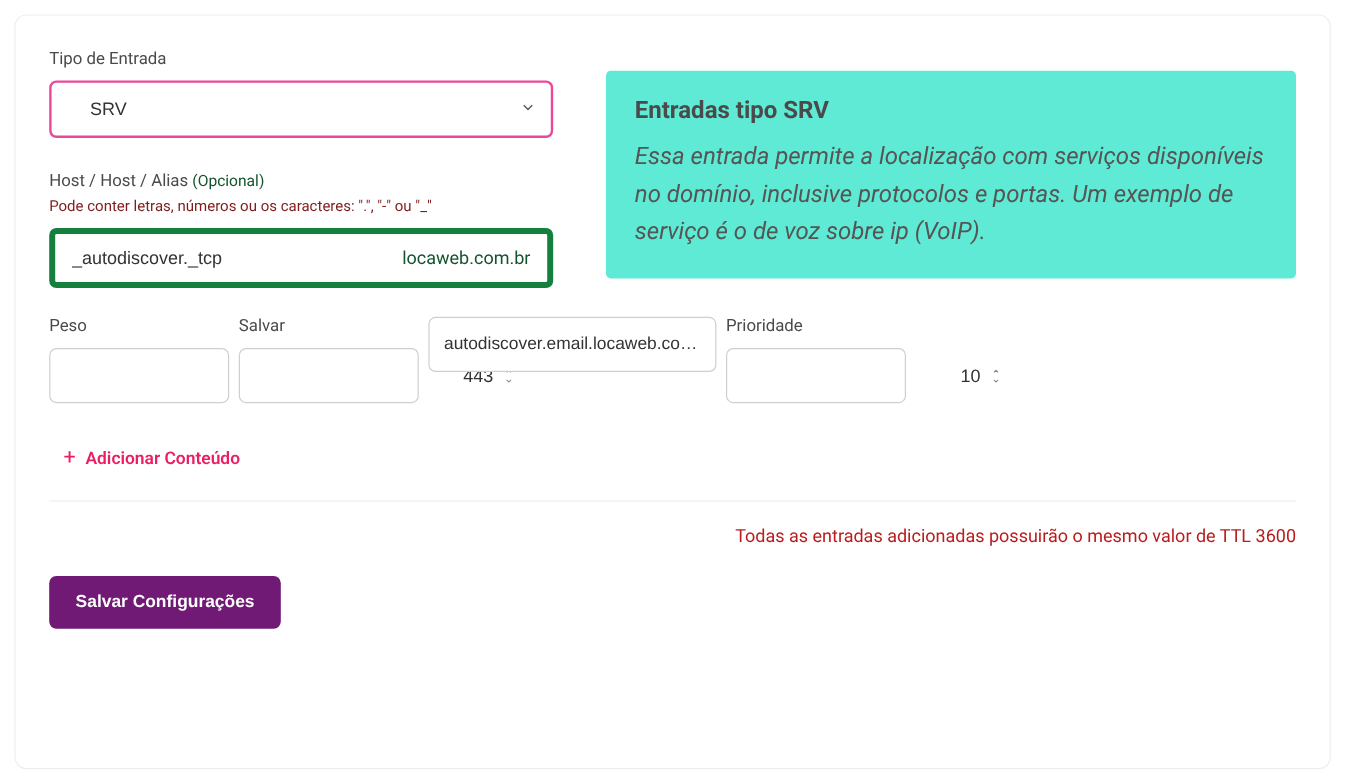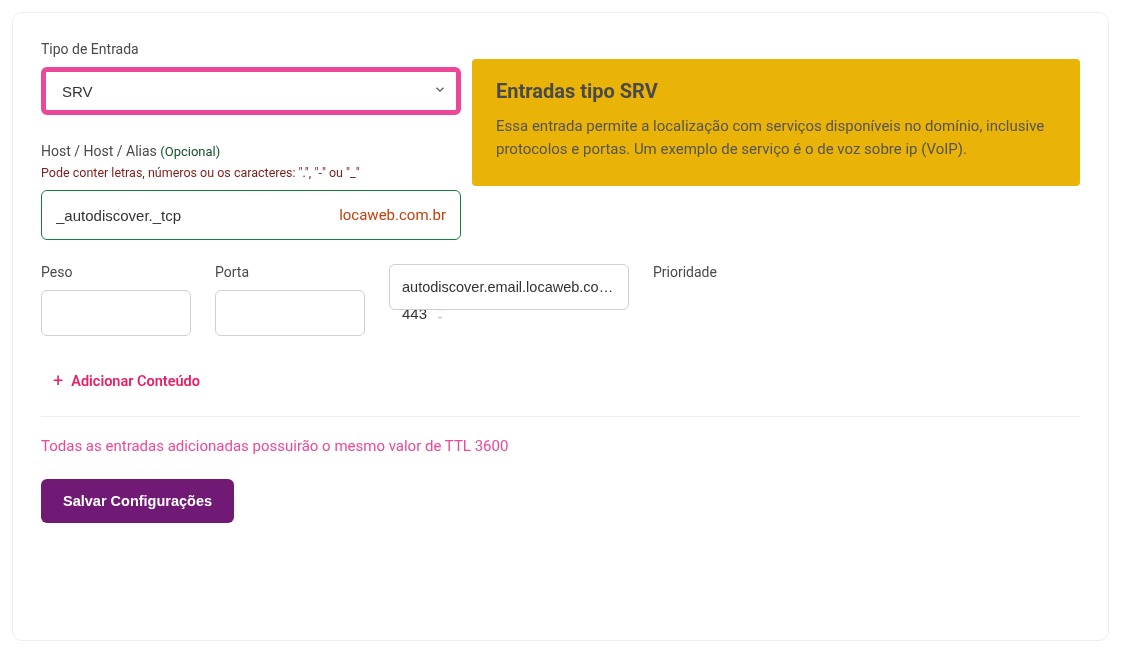--- a/index.html
+++ b/index.html
@@ -12,30 +12,30 @@
       background: #ffffff;
       border: 1px solid #eeeeee;
       border-radius: 10px;
       padding: 28px 28px 24px 28px;
       width: 1097px;
       min-height: 629px;
       position: relative;
     }
     .top-row {
       display: flex;
-      gap: 11px;
+      gap: 44px;
       align-items: flex-start;
       margin-bottom: 24px;
     }
     .left-col {
       flex: 0 0 420px;
     }
     .right-panel {
       flex: 1;
-      background: #eab308;
+      background: #5eead4;
       border-radius: 4px;
       padding: 20px 24px 24px 24px;
       margin-top: 18px;
     }
     .field-label {
       font-size: 14px;
       color: #4a4a4a;
       margin-bottom: 10px;
       display: block;
     }
@@ -51,76 +51,77 @@
       margin-bottom: 10px;
     }
     .select-wrap {
       position: relative;
       width: 420px;
       margin-bottom: 28px;
     }
     .select-wrap select {
       width: 100%;
       height: 48px;
-      border: 5px solid #ec4899;
-      border-radius: 6px;
-      padding: 0 40px 0 16px;
+      border: 2px solid #ec4899;
+      border-radius: 6px;
+      padding: 0 40px 0 32px;
       font-size: 15px;
       color: #333333;
       background: #ffffff;
       appearance: none;
       -webkit-appearance: none;
       cursor: pointer;
     }
     .select-chevron {
       position: absolute;
       right: 14px;
       top: 50%;
       transform: translateY(-50%);
       pointer-events: none;
       color: #555555;
     }
     .host-wrap {
       position: relative;
       width: 420px;
       display: flex;
       align-items: center;
-      border: 1px solid #15803d;
+      border: 5px solid #15803d;
       border-radius: 6px;
       height: 50px;
       padding: 0 14px;
     }
     .host-wrap input {
       flex: 1;
       border: none;
       outline: none;
       font-size: 15px;
       color: #333333;
       background: transparent;
     }
     .host-suffix {
-      color: #c2410c;
+      color: #14532d;
       font-size: 15px;
       white-space: nowrap;
       padding-left: 8px;
     }
     .info-title {
       font-size: 20px;
       font-weight: 700;
       color: #4a4a4a;
       margin-bottom: 12px;
     }
     .info-body {
-      font-size: 15px;
+      font-size: 20px;
       color: #555555;
       line-height: 1.55;
+      font-style: italic;
     }
     .row-fields {
       display: flex;
-      gap: 24px;
+      gap: 8px;
       margin-top: 8px;
       margin-bottom: 36px;
     }
     .num-group { display: flex; flex-direction: column; }
     .num-wrap, .text-wrap {
       border: 1px solid #cfcfcf;
       border-radius: 6px;
       height: 46px;
       display: flex;
       align-items: center;
@@ -170,22 +171,23 @@
       font-weight: 400;
       line-height: 1;
     }
     .divider {
       border: none;
       border-top: 1px solid #eeeeee;
       margin-bottom: 20px;
     }
     .ttl-note {
       font-size: 15px;
-      color: #ec4899;
+      color: #b91c1c;
       margin-bottom: 24px;
+      text-align: right;
     }
     .save-btn {
       background: #701a75;
       color: #ffffff;
       border: none;
       border-radius: 6px;
       padding: 14px 22px;
       font-size: 14.5px;
       font-weight: 600;
       cursor: pointer;
@@ -237,21 +239,21 @@
               <polyline points="6 15 12 9 18 15"></polyline>
             </svg>
           <svg width="10" height="7" viewBox="0 0 24 24" fill="none" stroke="#888" stroke-width="3">
               <polyline points="6 9 12 15 18 9"></polyline>
             </svg>
         </span>
       </div>
     </div>
 
     <div class="num-group">
-      <label class="field-label">Porta</label>
+      <label class="field-label">Salvar</label>
       <div class="num-wrap">
         <input type="text" value="443" style="">
         <span class="spinner">
           <svg width="10" height="7" viewBox="0 0 24 24" fill="none" stroke="#888" stroke-width="3">
               <polyline points="6 15 12 9 18 15"></polyline>
             </svg>
           <svg width="10" height="7" viewBox="0 0 24 24" fill="none" stroke="#888" stroke-width="3">
               <polyline points="6 9 12 15 18 9"></polyline>
             </svg>
         </span>
@@ -259,20 +261,31 @@
     </div>
 
     <div class="num-group">
       <div class="text-wrap">
         <input type="text" value="autodiscover.email.locaweb.com.br" style="">
       </div>
     </div>
 
     <div class="num-group">
       <label class="field-label">Prioridade</label>
+      <div class="num-wrap">
+        <input type="text" value="10" style="">
+        <span class="spinner">
+          <svg width="10" height="7" viewBox="0 0 24 24" fill="none" stroke="#888" stroke-width="3">
+              <polyline points="6 15 12 9 18 15"></polyline>
+            </svg>
+          <svg width="10" height="7" viewBox="0 0 24 24" fill="none" stroke="#888" stroke-width="3">
+              <polyline points="6 9 12 15 18 9"></polyline>
+            </svg>
+        </span>
+      </div>
     </div>
   </div>
 
   <a class="add-link">
     <span class="plus">+</span>
     <span>Adicionar Conteúdo</span>
   </a>
 
   <hr class="divider">
 

